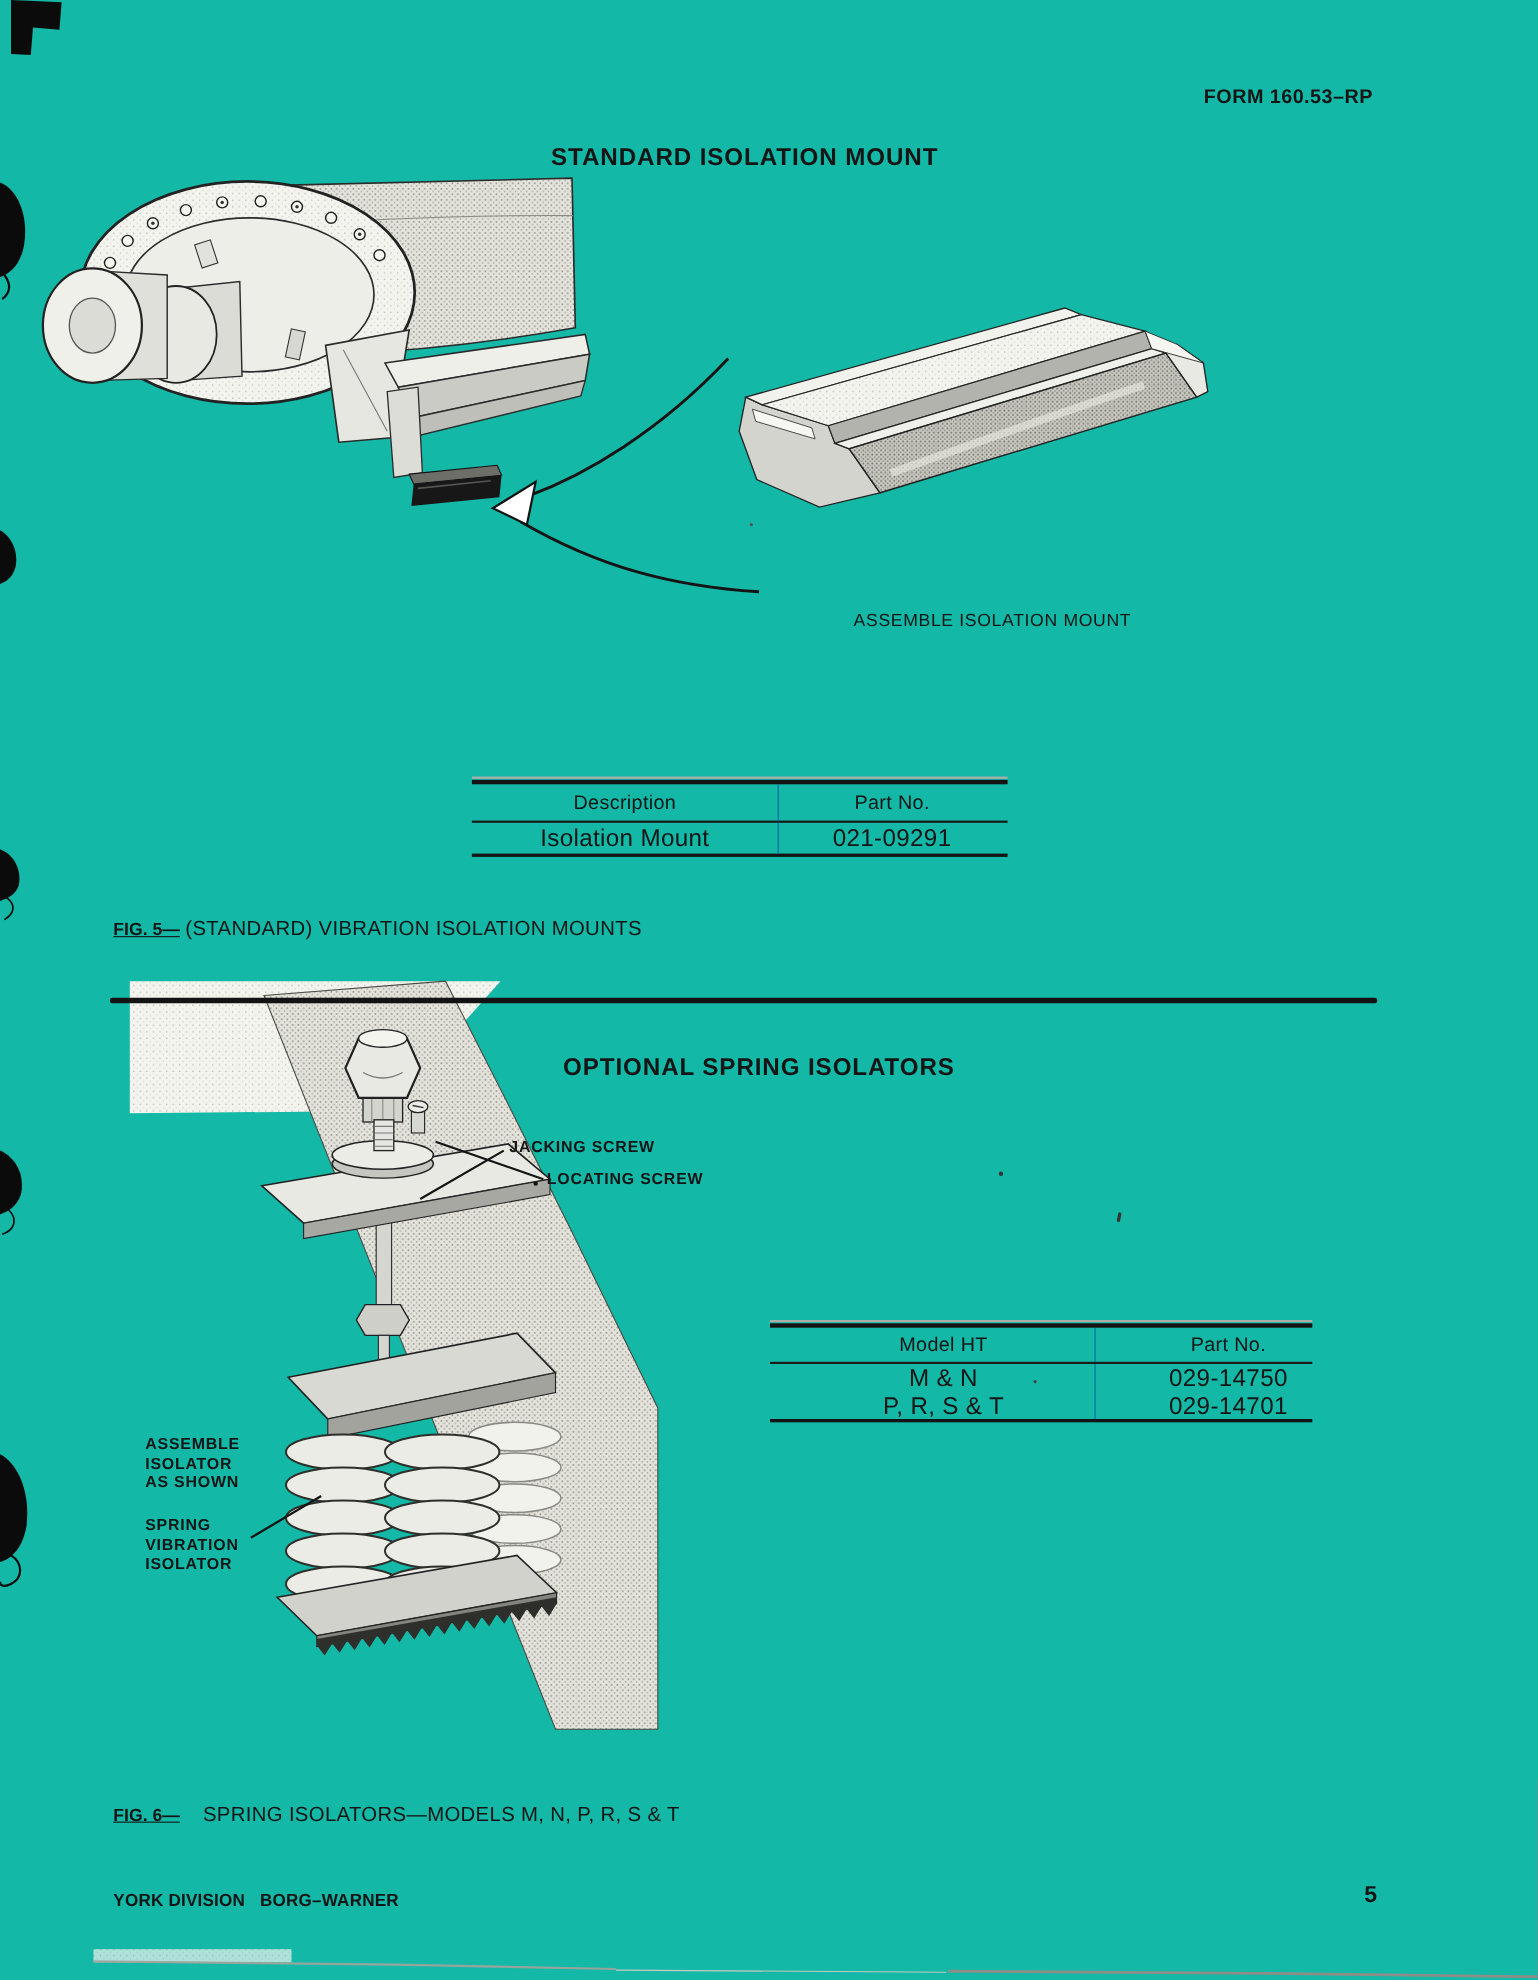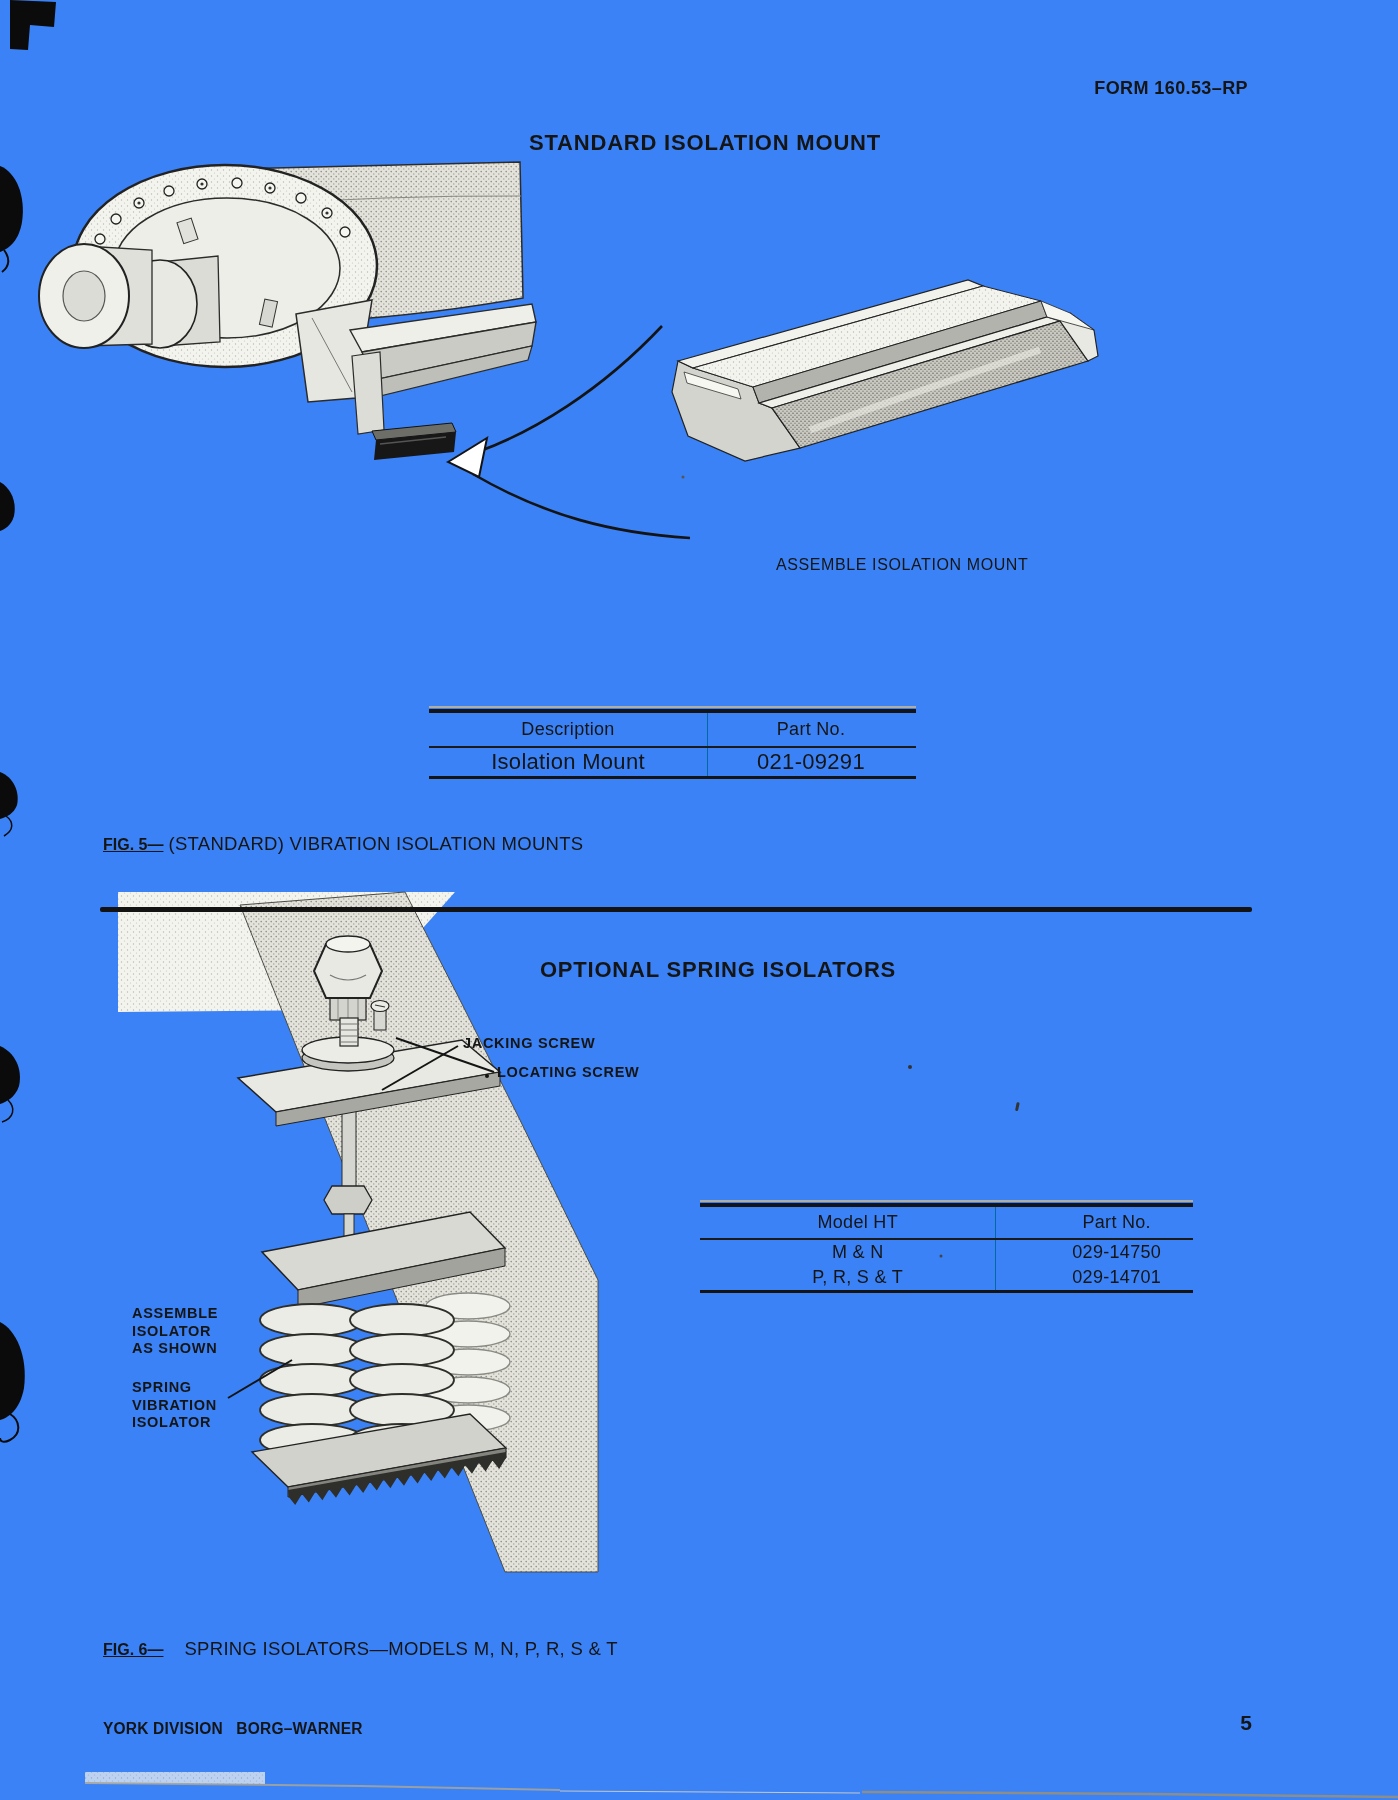--- a/index.html
+++ b/index.html
@@ -1,39 +1,39 @@
 <!DOCTYPE html>
 <html><head>
 <meta charset="utf-8">
 <style>
   html,body{margin:0;padding:0;background:#8a8a8a;}
-  .page{position:relative;width:1398px;height:1800px;background:#3b82f6;overflow:hidden;
+  .page{position:relative;width:1398px;height:1800px;background:#14b8a6;overflow:hidden;
         font-family:"Liberation Sans",sans-serif;color:#151515;margin:0 auto;}
   .art{position:absolute;left:0;top:0;z-index:1;}
   .txt{position:absolute;z-index:2;}
   .form-number{top:78px;right:150px;font-size:18px;font-weight:700;letter-spacing:.4px;}
-  .section-title{top:0;left:0;width:1354px;text-align:center;font-size:22px;font-weight:700;letter-spacing:.8px;margin-left:28px;}
+  .section-title{top:0;left:0;width:1354px;text-align:center;font-size:22px;font-weight:700;letter-spacing:.8px;}
   .callout{left:776px;top:556px;font-size:16px;letter-spacing:.6px;}
   .caption{left:103px;white-space:nowrap;}
   .caption .fig{font-weight:700;font-size:16px;text-decoration:underline;}
   .caption .rest{font-size:18.5px;margin-left:5px;letter-spacing:.3px;}
   .divider{left:100px;top:907px;width:1152px;height:5px;background:#131313;border-radius:2px;z-index:2;position:absolute;}
   .figlabel{font-weight:700;font-size:14.5px;letter-spacing:.7px;line-height:17.5px;white-space:nowrap;}
   .tbl{position:absolute;z-index:2;}
   .tgray{height:2px;background:#aeaea8;margin-bottom:1px;}
   .ttop{height:4px;background:#141414;}
   .trow{display:flex;}
   .cell{display:flex;align-items:center;justify-content:center;font-size:18px;letter-spacing:.3px;}
   .c1{border-right:1px solid #0369a1;}
   .hsep{height:2px;background:#1a1a1a;}
   .tbot{height:3px;background:#141414;}
   .t1 .c1{width:278px;} .t1 .c2{width:206px;}
   .t1 .hrow{height:33px;} .t1 .drow{height:28px;} .t1 .drow .cell{font-size:22px;}
   .t2 .c1{width:287px;padding-left:20px;} .t2 .c2{width:159px;padding-left:44px;}
-  .t2 .hrow{height:31px;} .t2 .drow{height:25px;} .t2 .drow .cell{font-size:18px;}
+  .t2 .hrow{height:31px;} .t2 .drow{height:25px;} .t2 .drow .cell{font-size:22px;}
   .footer-company{left:103px;top:1720px;font-size:16px;font-weight:700;letter-spacing:.2px;
                   white-space:pre;transform:scaleX(.97);transform-origin:left;}
   .page-number{right:146px;top:1711px;font-size:21px;font-weight:700;}
 </style>
 </head>
 <body>
 
 <div class="page">
 
   <svg class="art" width="1398" height="1800" viewBox="0 0 1398 1800">

